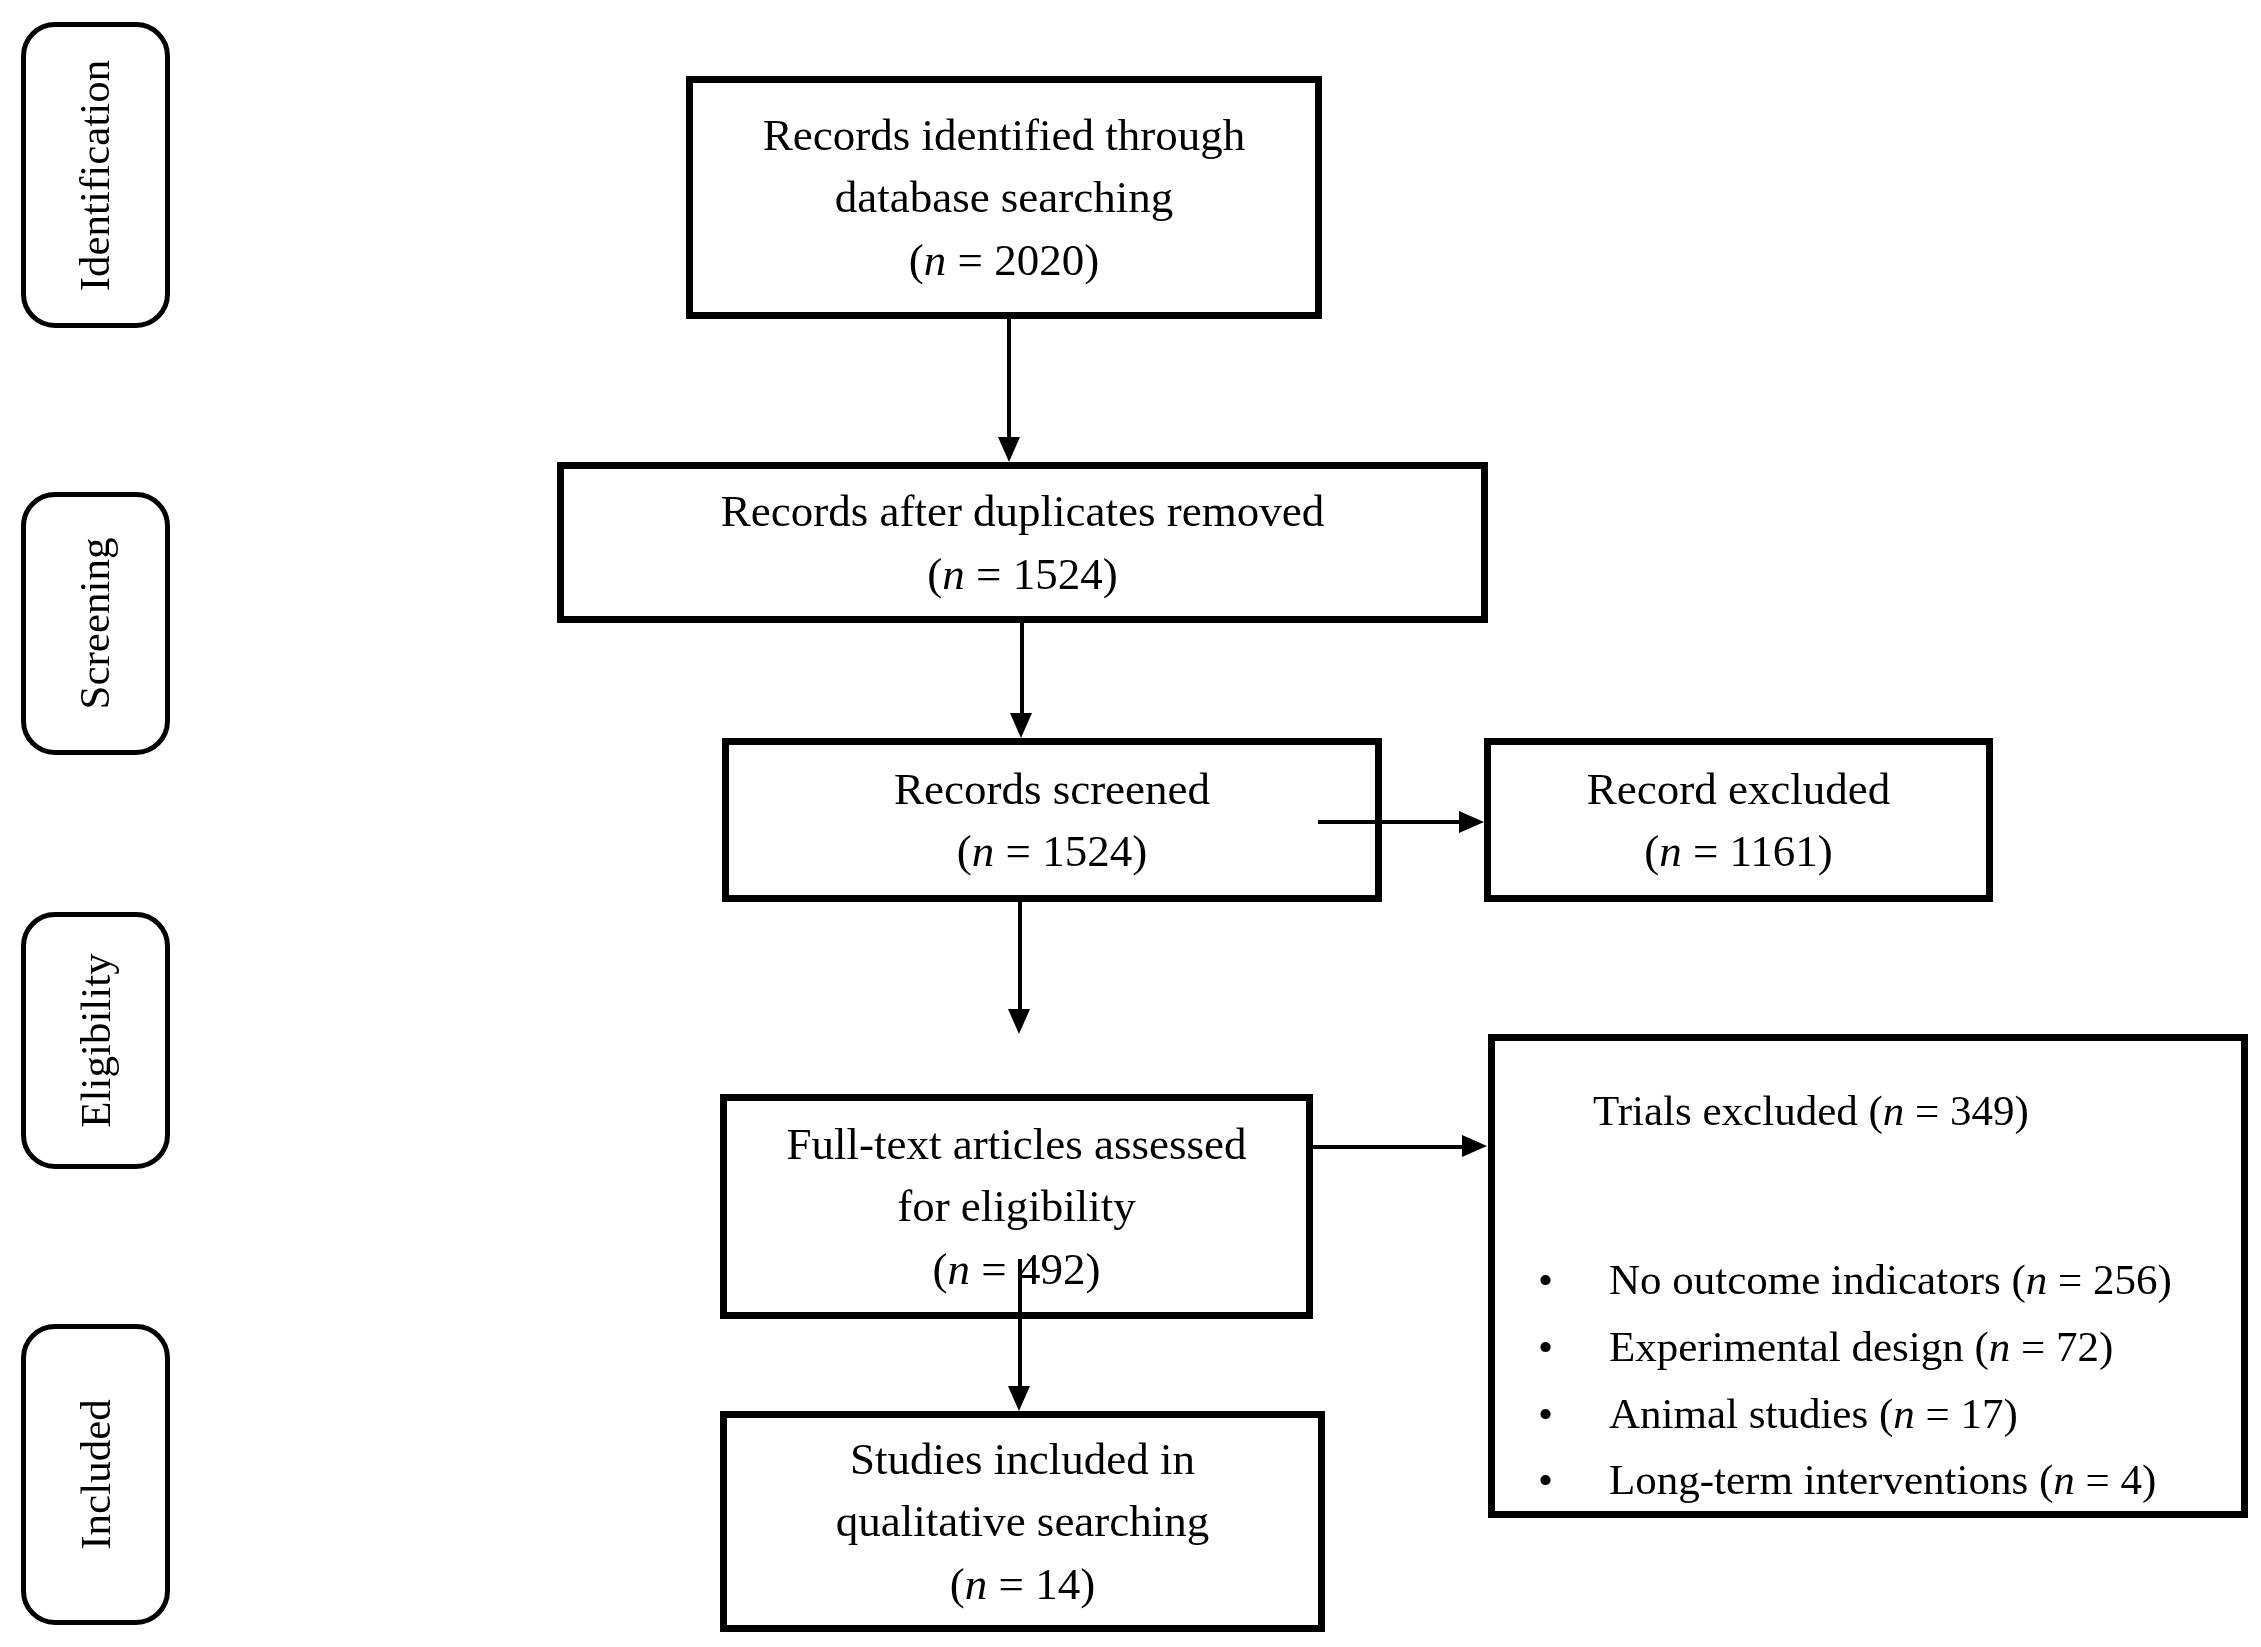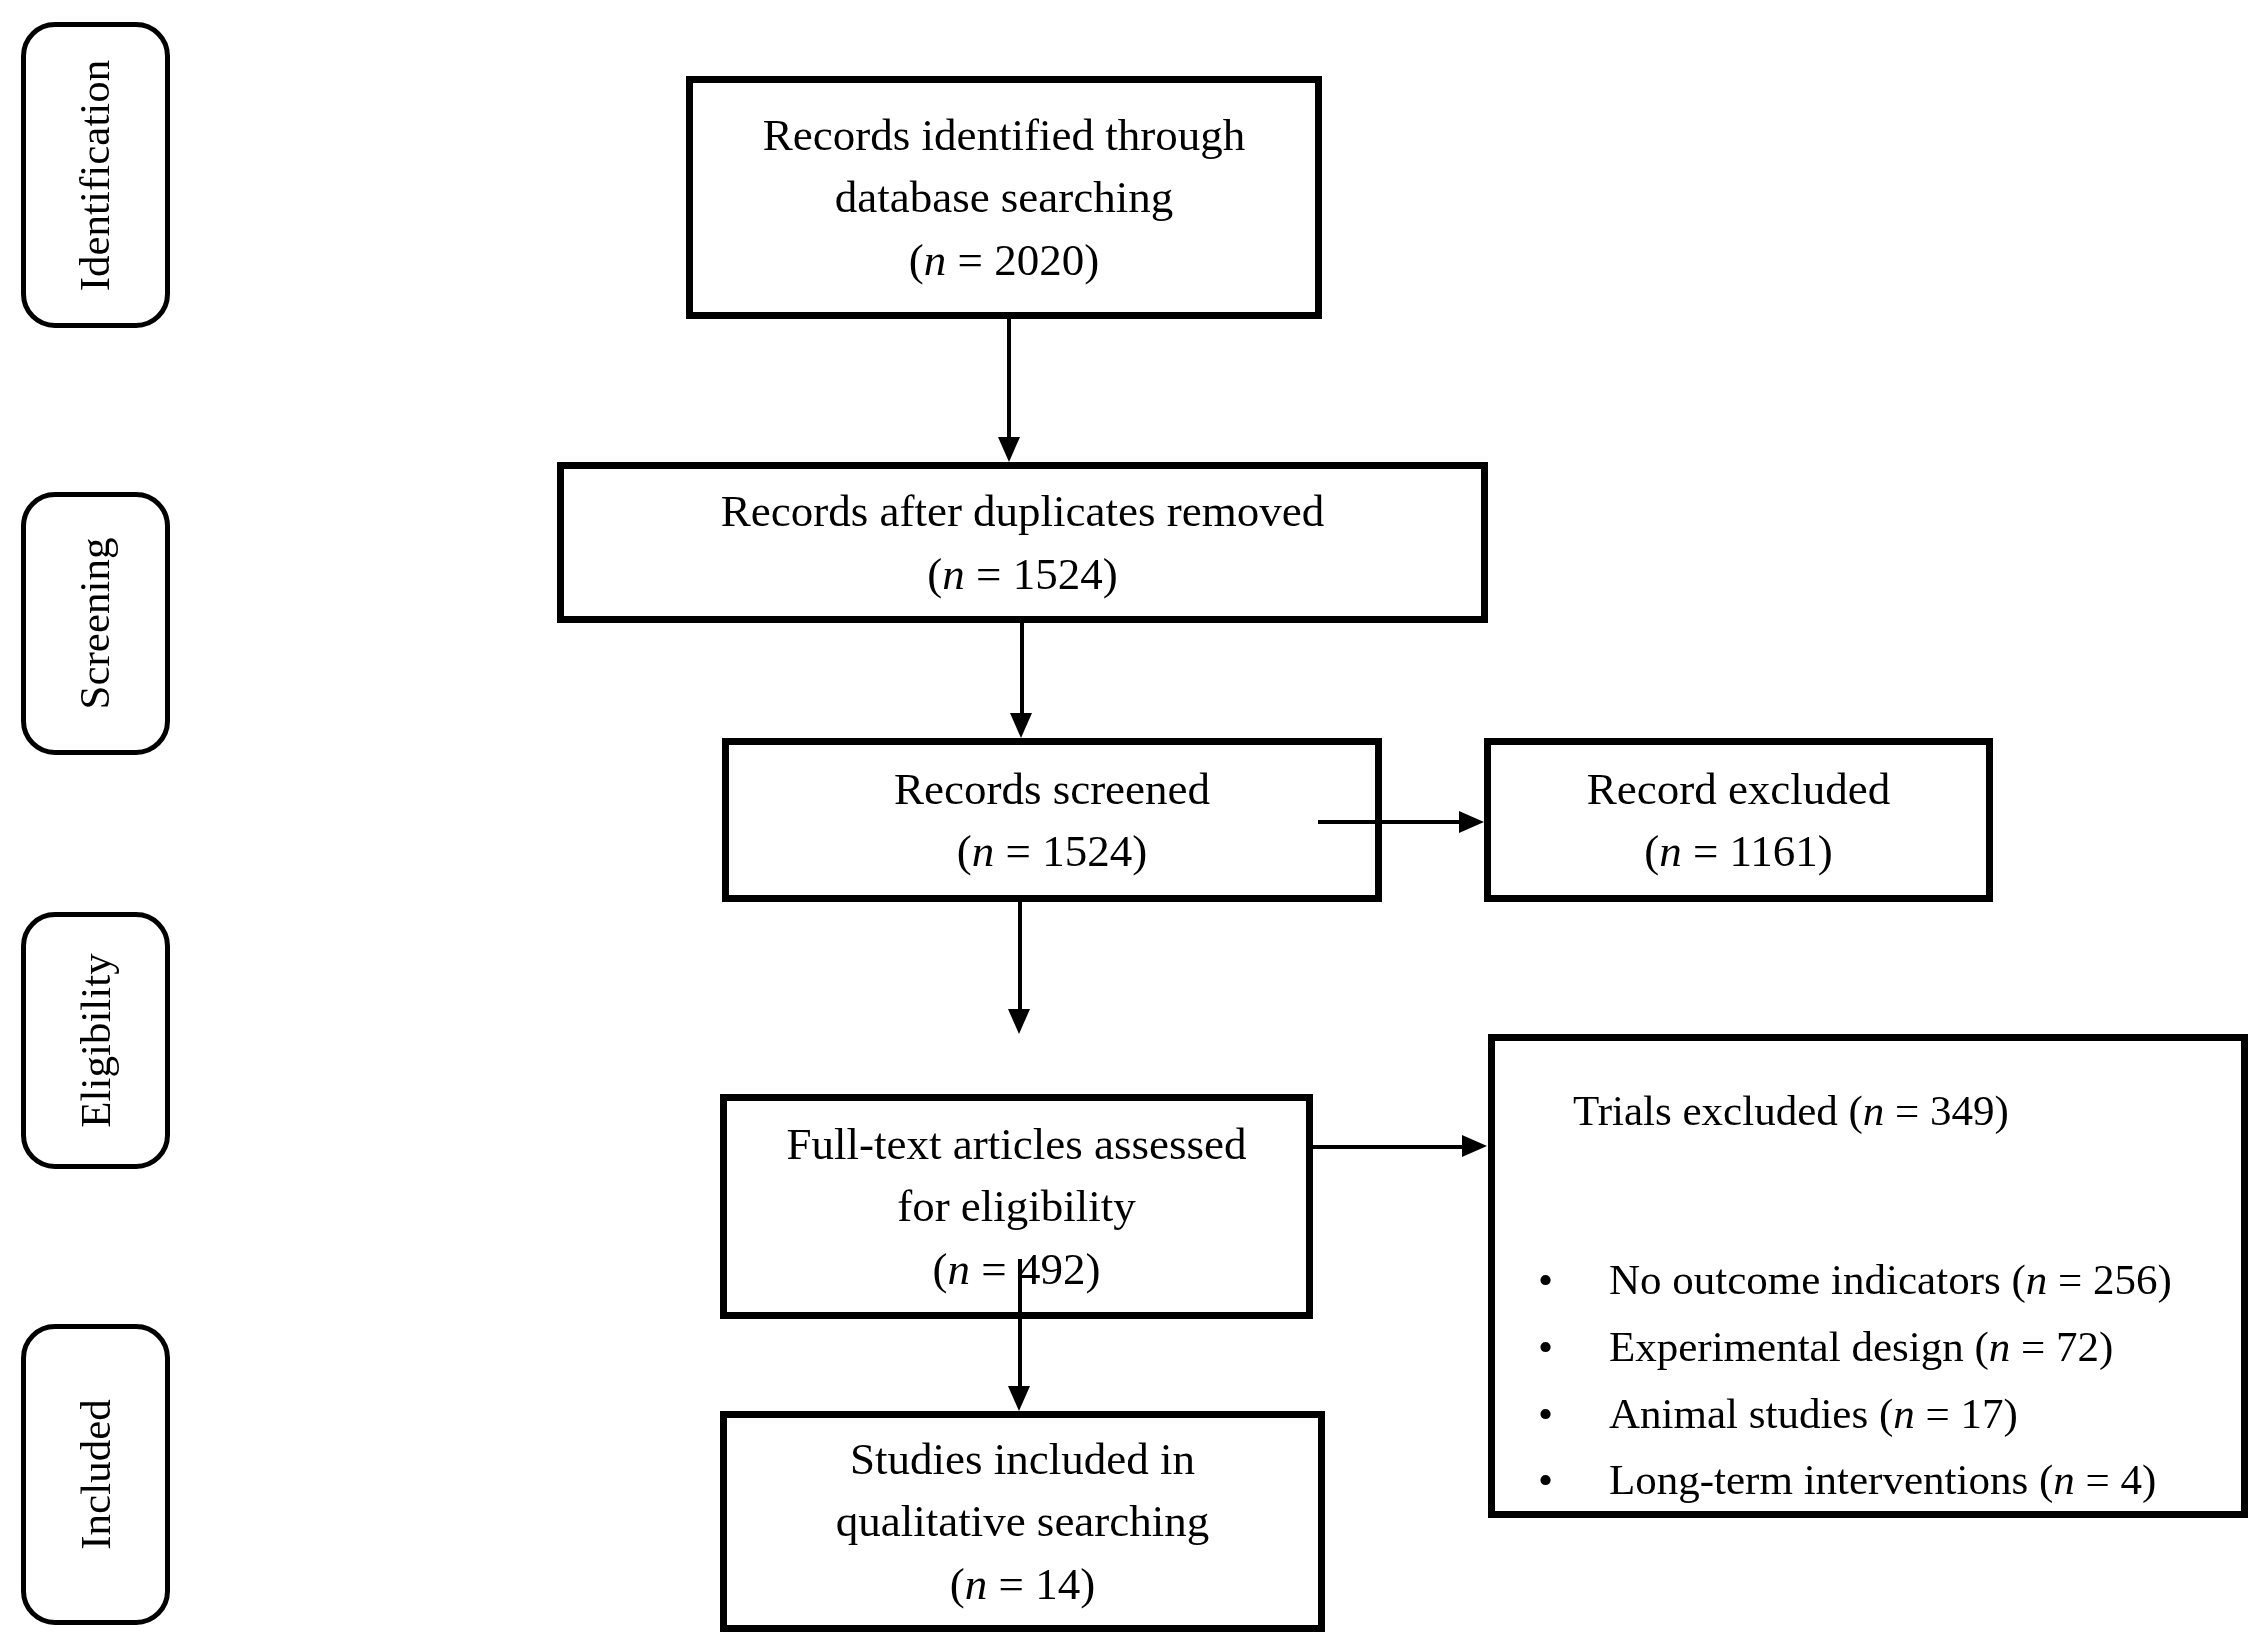--- a/index.html
+++ b/index.html
@@ -46,21 +46,21 @@
   .count { white-space: pre-wrap; }
   .nvar { font-style: italic; }
   
   .trials {
     align-items: flex-start;
     justify-content: flex-start;
     text-align: left;
     font-size: 43px;
     padding: 40px 20.6px 14.7px 43px;
   }
-  .trials-title { margin-left: 35px; margin-bottom: 110px; white-space: nowrap; }
+  .trials-title { margin-left: 55px; margin-bottom: 110px; white-space: nowrap; }
   .bullet-row { display: flex; margin-bottom: 7.4px; }
   .dot { width: 71px; flex: none; }
   .btext { white-space: nowrap; }
   
   .vline { position: absolute; width: 4.4px; background: #000; }
   .vhead {
     position: absolute; width: 0; height: 0;
     border-left: 11.8px solid transparent;
     border-right: 11.8px solid transparent;
     border-top: 25px solid #000;

